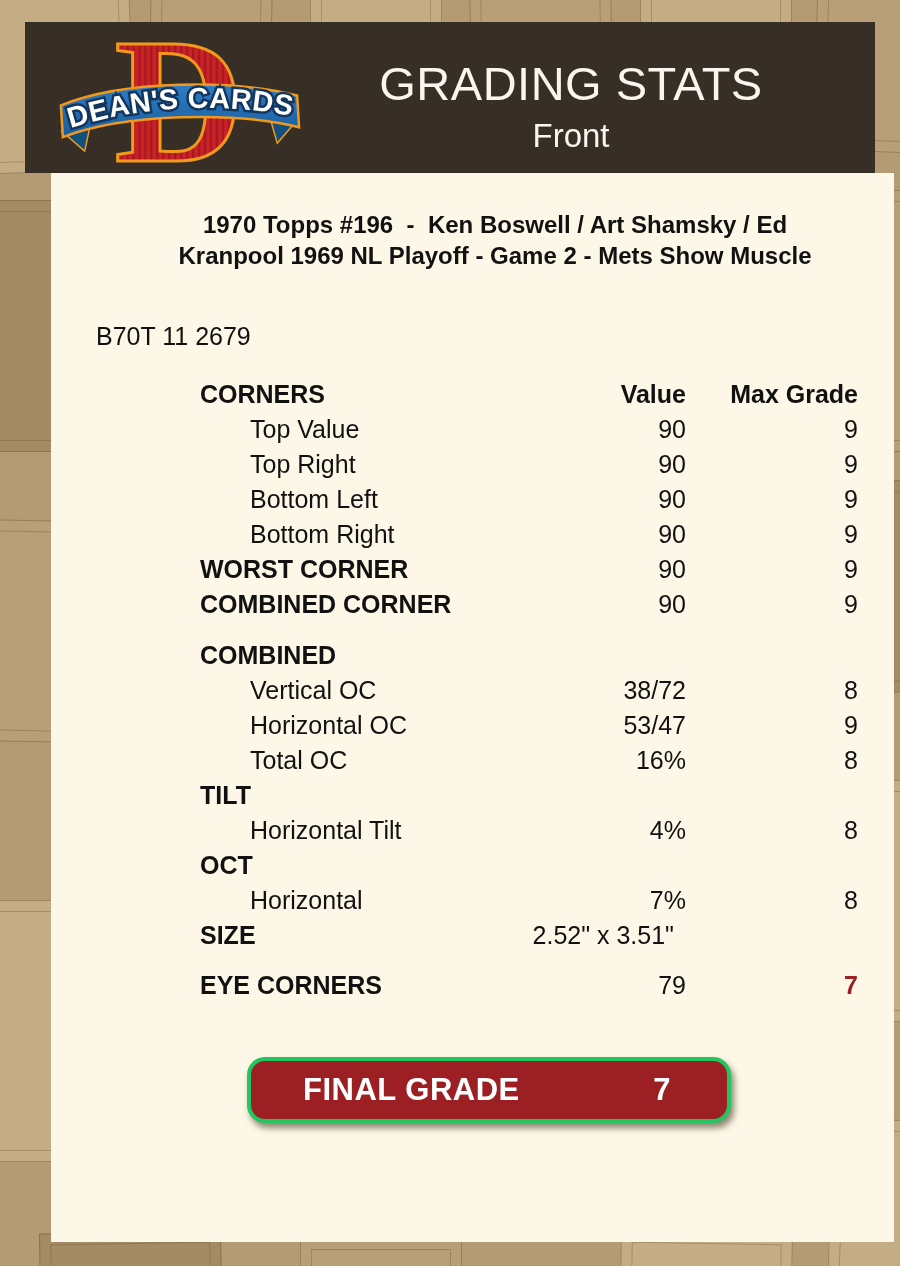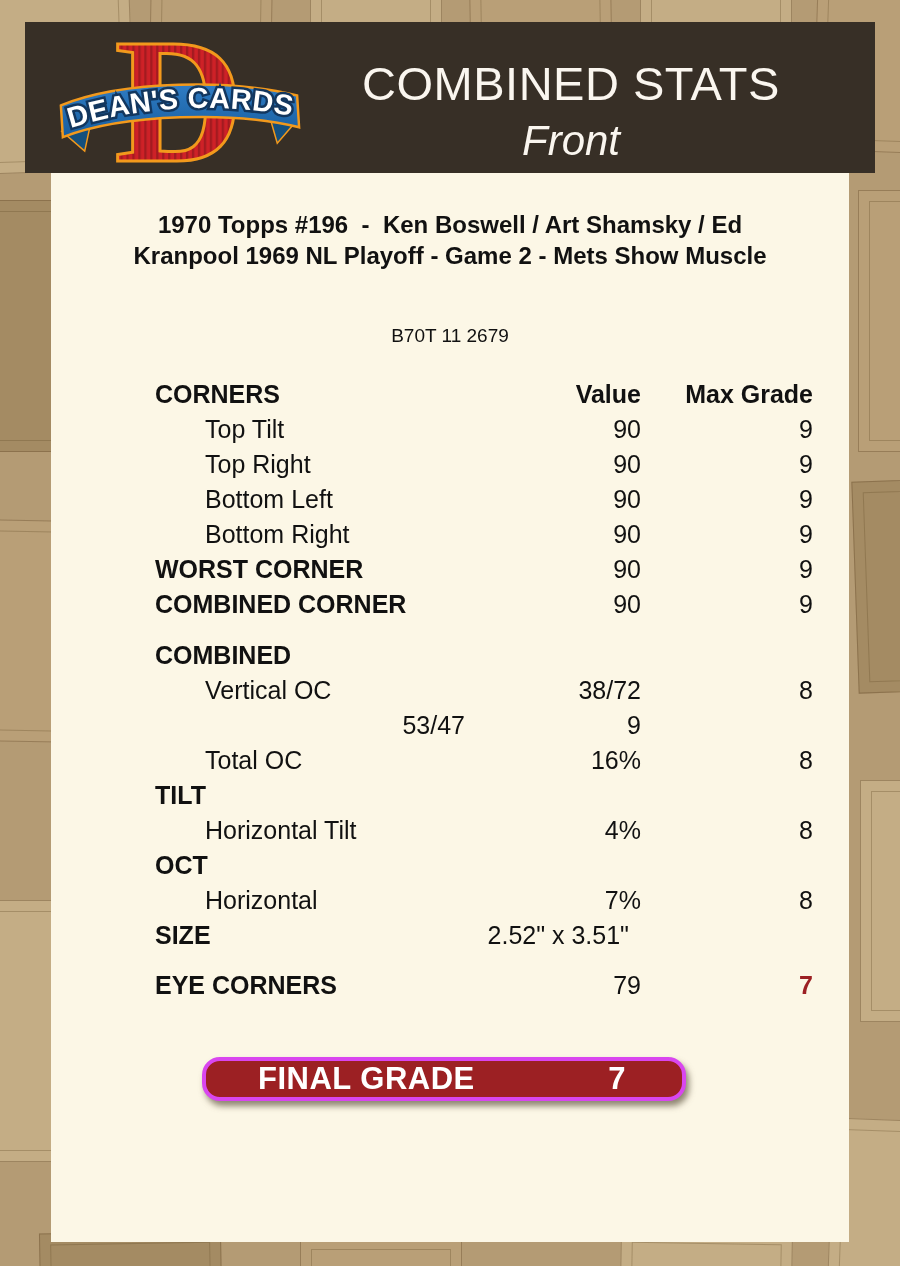--- a/index.html
+++ b/index.html
@@ -12,44 +12,44 @@
   .bgc.light{background:rgba(215,195,155,.45);}
   .bgc.mid{background:rgba(190,165,125,.45);}
   .bgc.dark{background:rgba(140,115,75,.40);}
   .bgc .inner{position:absolute;inset:10px;border:1px solid rgba(110,85,50,.35);}
 
   
   .header{position:absolute;left:25px;top:22px;width:850px;height:151px;background:#372f26;}
   .logo{position:absolute;left:28px;top:10px;}
   .header-text{position:absolute;left:270px;right:28px;top:0;text-align:center;color:#faf6ef;}
   .h-title{margin-top:36px;font-size:47px;line-height:1.1;letter-spacing:0.5px;}
-  .h-sub{margin-top:8px;font-size:42px;line-height:1.1;font-style:italic;}
-
-  
-  .panel{position:absolute;left:51px;top:173px;width:798px;height:1069px;background:#fcf7e6;}
+  .h-sub{margin-top:8px;font-size:33px;line-height:1.1;}
+
+  
+  .panel{position:absolute;left:51px;top:173px;width:798px;height:1069px;background:#fcf7e6;padding-left:45px;}
   .card-title{margin:36px auto 0;width:690px;text-align:center;font-weight:bold;
               font-size:24px;line-height:31px;white-space:pre-wrap;}
-  .card-code{margin-top:50px;text-align:center;font-size:19px;line-height:30px;}
+  .card-code{margin-top:50px;text-align:left;font-size:25px;line-height:30px;}
 
   
   .stats{margin-top:26px;}
   .row{display:grid;grid-template-columns:310px 176px 172px;height:35px;
        align-items:center;padding-left:104px;font-size:25px;}
   .row .label{text-align:left;}
   .row .value,.row .max{text-align:right;}
   .bold{font-weight:bold;}
   .indent{padding-left:50px;}
   .gap16{margin-top:16px;}
   .gap15{margin-top:15px;}
   .size-val{transform:translateX(-12px);}
   .red-bold{color:#9c2023;font-weight:bold;}
 
   
-  .final-grade{margin:54px 0 0 151px;width:484px;height:44px;box-sizing:border-box;
-       background:#9c2023;border:4px solid #d946ef;border-radius:18px;
+  .final-grade{margin:54px 0 0 151px;width:484px;height:66px;box-sizing:border-box;
+       background:#9c2023;border:4px solid #22c55e;border-radius:18px;
        box-shadow:3px 5px 6px rgba(105,95,75,.75);
        display:flex;align-items:center;justify-content:space-between;
        padding:0 56px 0 52px;color:#ffffff;font-weight:bold;font-size:31px;
        letter-spacing:0.5px;cursor:pointer;}
 </style>
 </head>
 <body>
 
 <div class="page">
 
@@ -119,40 +119,40 @@
       </defs>
       <text x="125" y="130" text-anchor="middle" font-family="'Liberation Serif','DejaVu Serif',serif" font-weight="bold" font-size="180" fill="url(#pin)" stroke="#f2991c" stroke-width="3">D</text>
       <path d="M 7,100 L 36,92 L 30,120 Z" fill="#14507e" stroke="#f2991c" stroke-width="1.5"></path>
       <path d="M 243,90 L 216,84 L 224,112 Z" fill="#14507e" stroke="#f2991c" stroke-width="1.5"></path>
       <path d="M 6,74 C 70,48 180,48 244,64 L 246,96 C 182,80 70,82 8,106 Z" fill="url(#ribbonGrad)" stroke="#f2991c" stroke-width="2.5"></path>
       <text font-size="29" font-family="'Liberation Sans','DejaVu Sans',sans-serif" font-weight="bold" fill="#ffffff" stroke="#12365e" stroke-width="5" paint-order="stroke" letter-spacing="0.5">
         <textPath href="#arc" startOffset="4">DEAN'S CARDS</textPath>
       </text>
     </svg>
     <div class="header-text">
-      <div class="h-title">COMBINED STATS</div>
+      <div class="h-title">GRADING STATS</div>
       <div class="h-sub">Front</div>
     </div>
   </div>
 
   <div class="panel">
 
     <div class="card-title">1970 Topps #196  -  Ken Boswell / Art Shamsky / Ed Kranpool 1969 NL Playoff - Game 2 - Mets Show Muscle</div>
     <div class="card-code">B70T 11 2679</div>
 
     <div class="stats">
 
       <div class="row">
         <span class="label bold">CORNERS</span>
         <span class="value bold">Value</span>
         <span class="max bold">Max Grade</span>
       </div>
 
       <div class="row">
-        <span class="label indent">Top Tilt</span>
+        <span class="label indent">Top Value</span>
         <span class="value">90</span>
         <span class="max">9</span>
       </div>
 
       <div class="row">
         <span class="label indent">Top Right</span>
         <span class="value">90</span>
         <span class="max">9</span>
       </div>
 
@@ -186,20 +186,21 @@
         <span class="max"></span>
       </div>
 
       <div class="row">
         <span class="label indent">Vertical OC</span>
         <span class="value">38/72</span>
         <span class="max">8</span>
       </div>
 
       <div class="row">
+        <span class="label indent">Horizontal OC</span>
         <span class="value">53/47</span>
         <span class="max">9</span>
       </div>
 
       <div class="row">
         <span class="label indent">Total OC</span>
         <span class="value">16%</span>
         <span class="max">8</span>
       </div>
 

